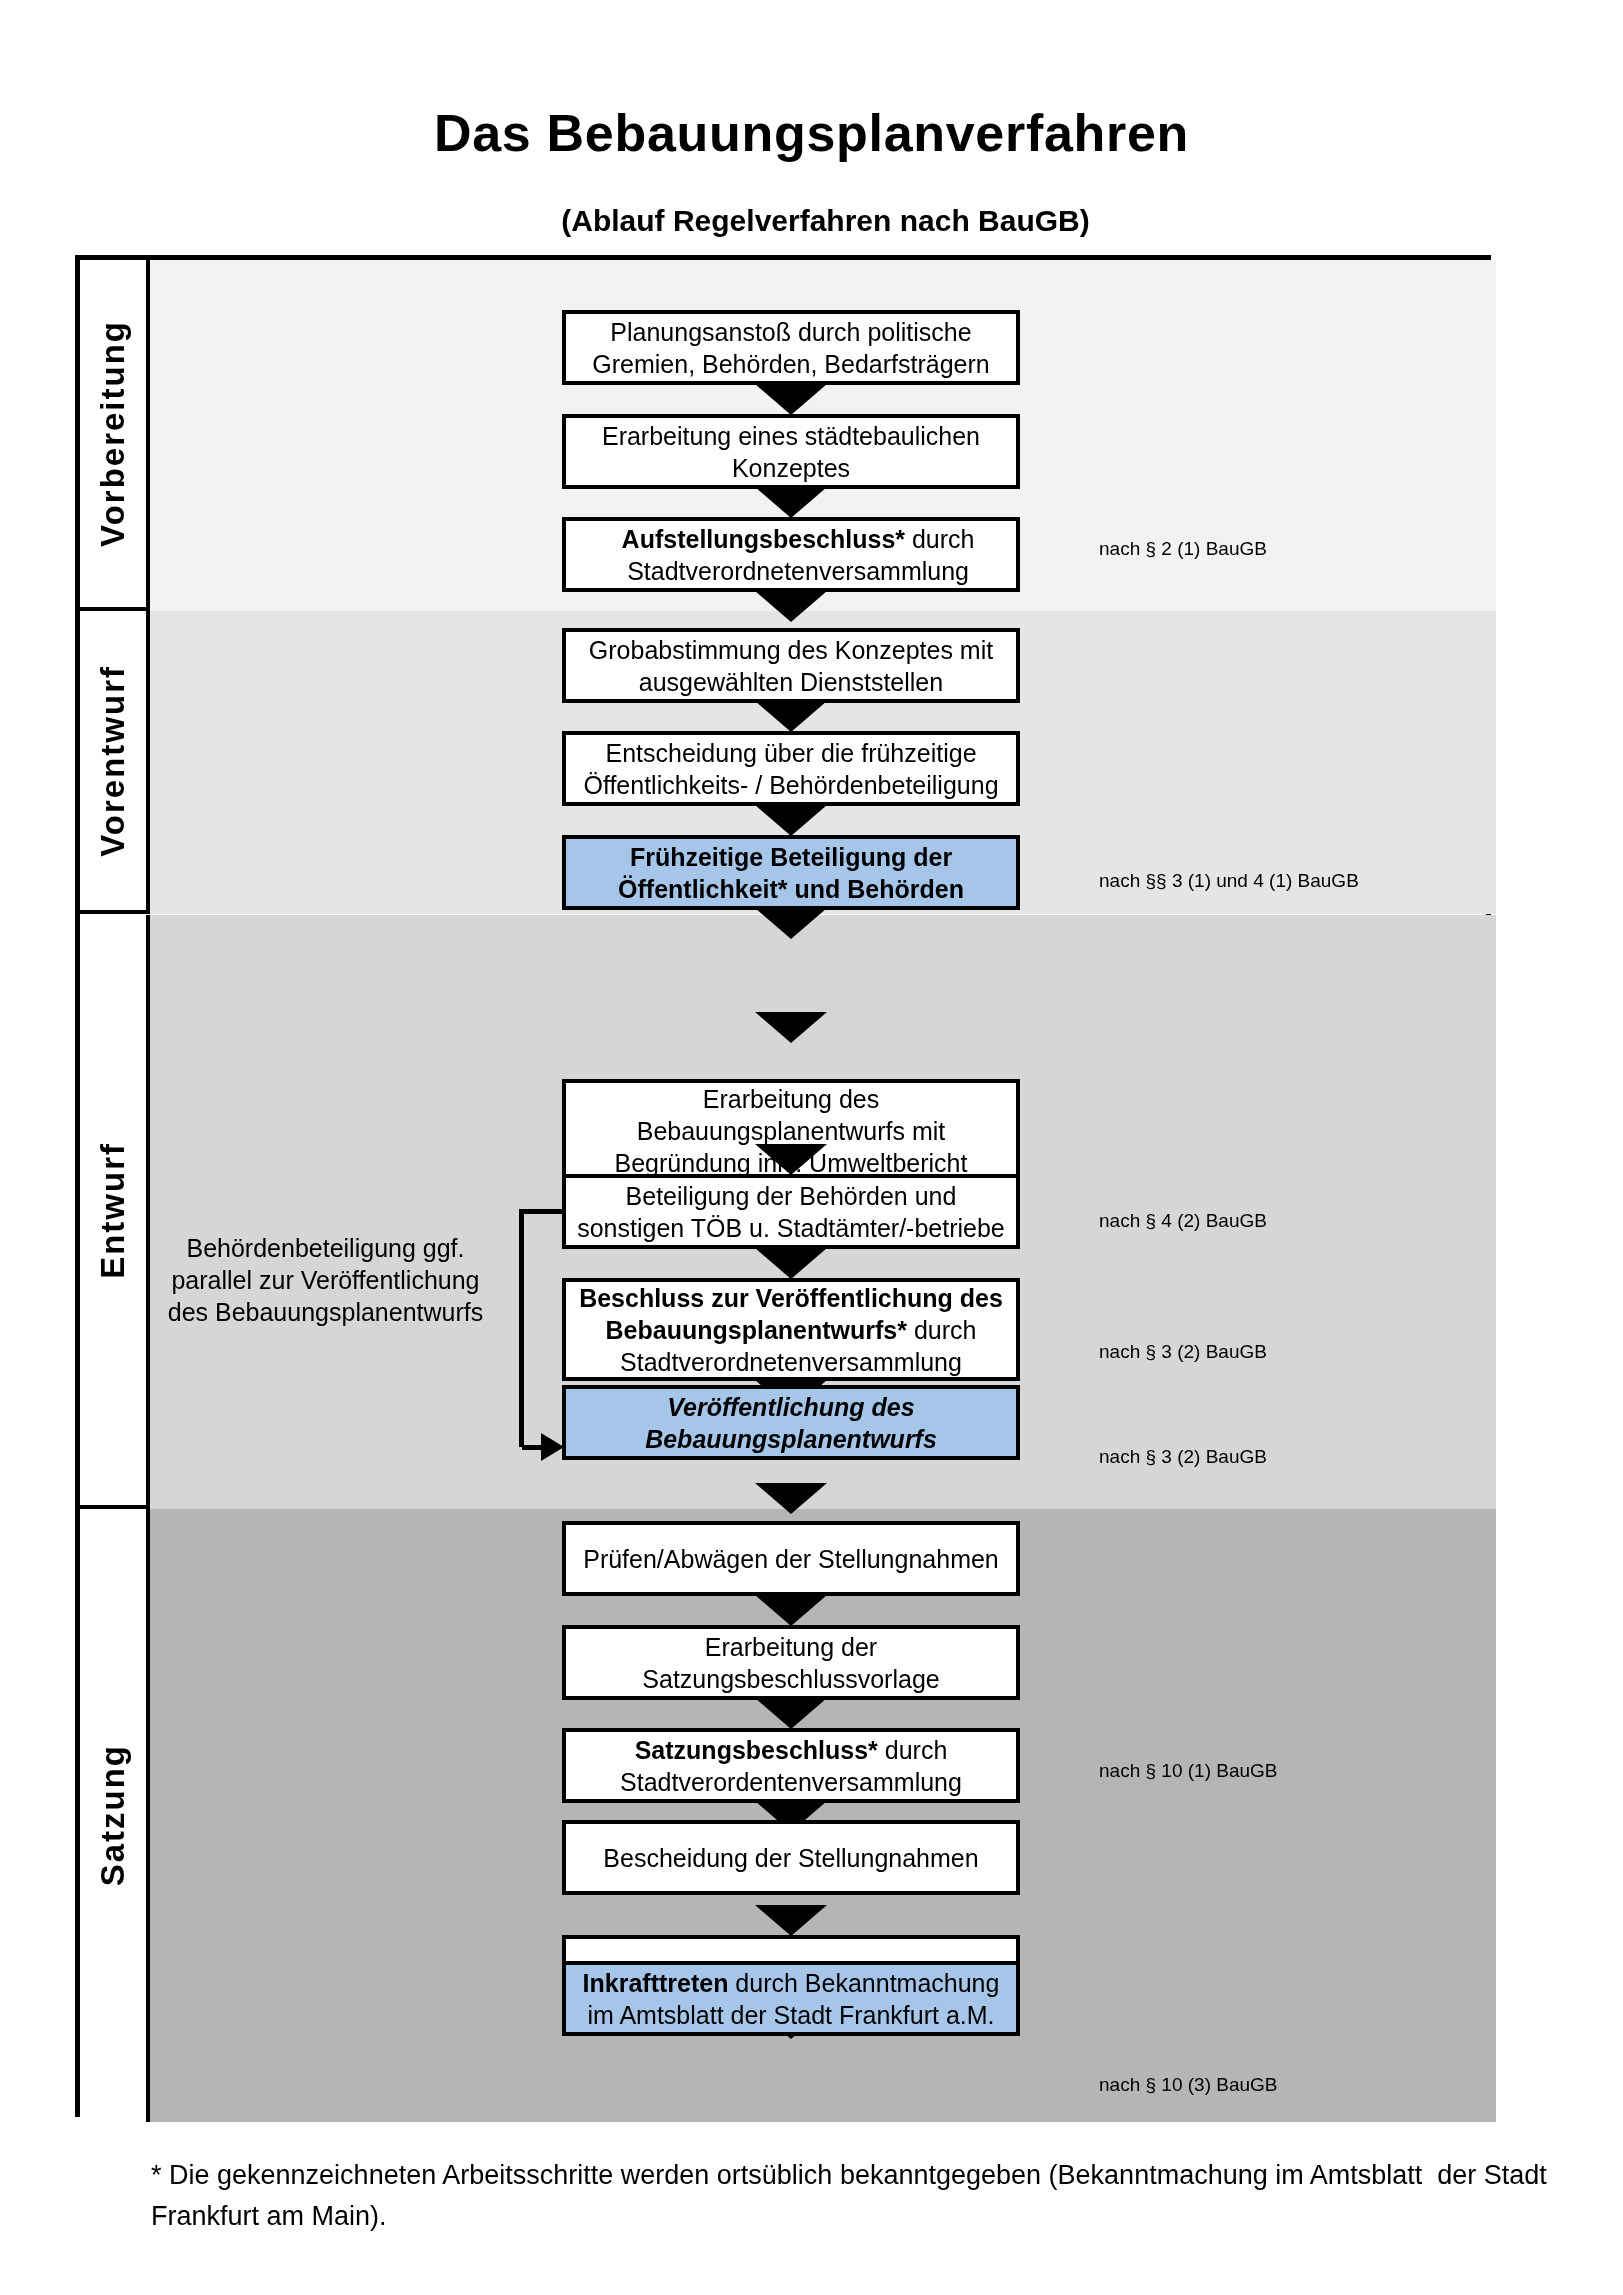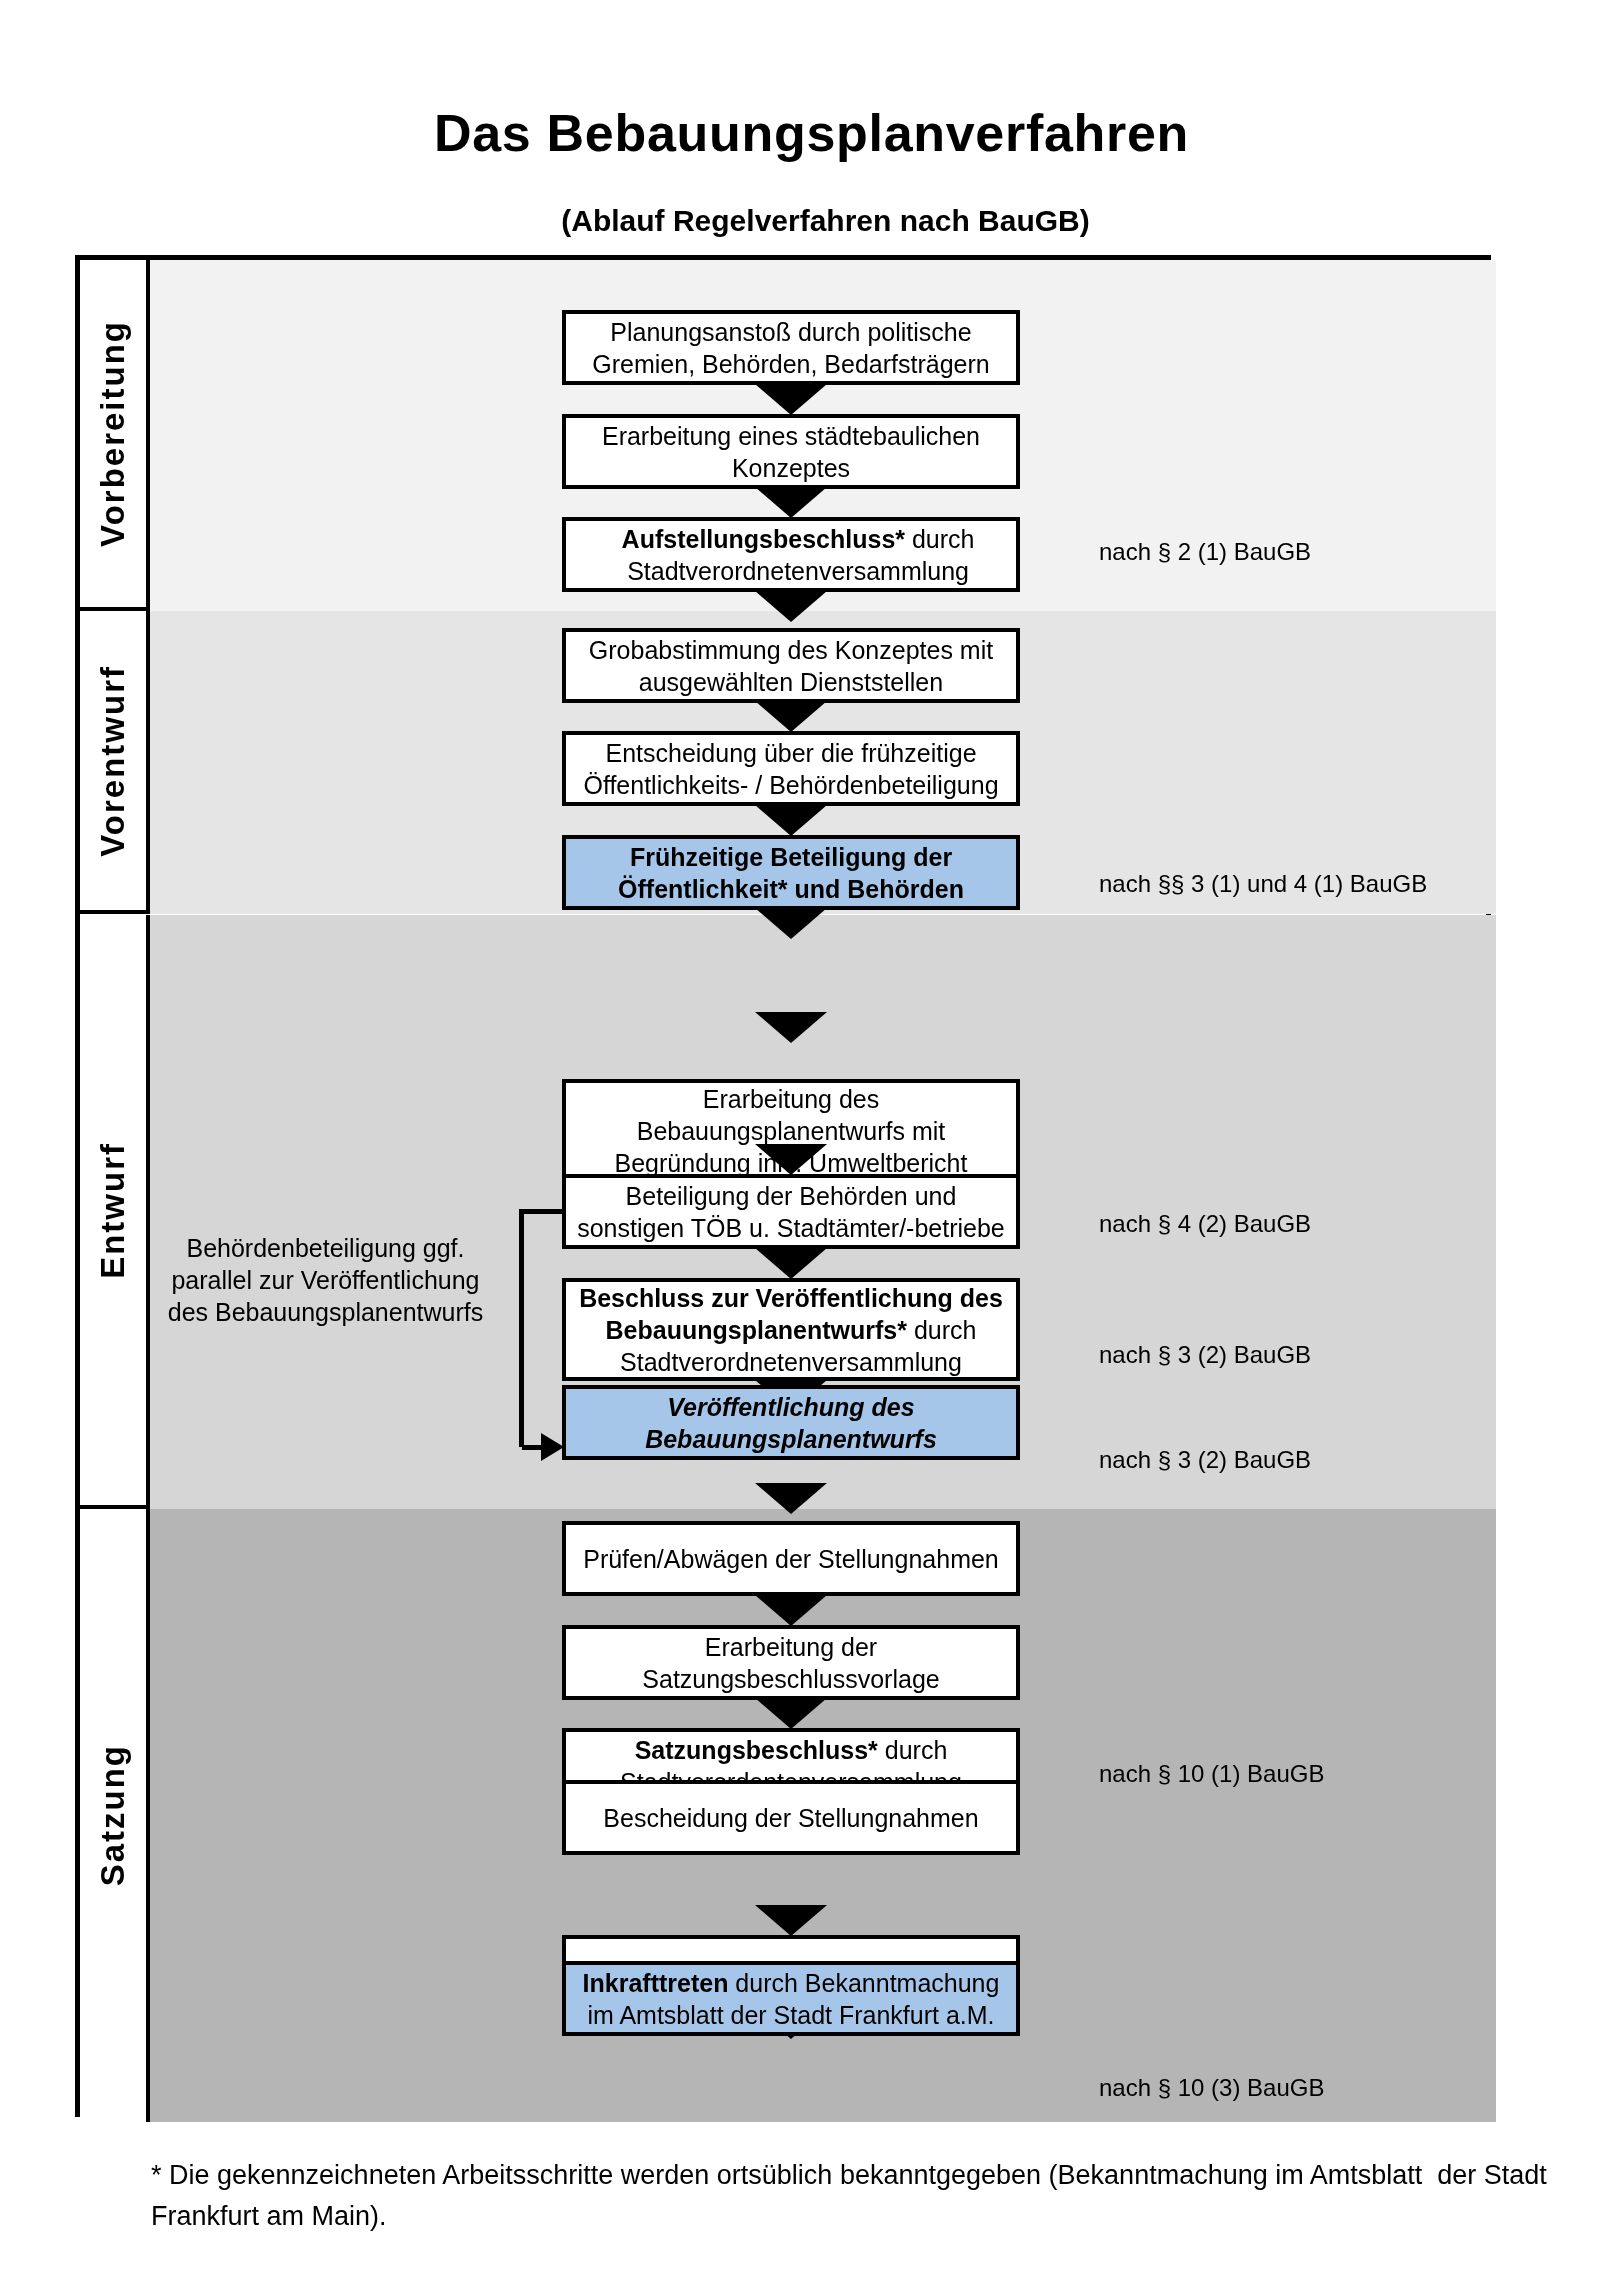--- a/index.html
+++ b/index.html
@@ -60,21 +60,21 @@
   .box.blue { background:var(--highlight); }
   .box b { font-weight:bold; }
   
   .arrow-down {
     position:absolute; left:675px; width:0; height:0;
     border-left:36px solid transparent; border-right:36px solid transparent;
     border-top:31px solid #000;
   }
   
   .annotation {
-    position:absolute; left:1019px; font-size:24px; white-space:nowrap;
+    position:absolute; left:1019px; font-size:19px; white-space:nowrap;
   }
   
   .side-note {
     position:absolute; left:85px; top:973px; width:321px;
     text-align:center; font-size:25px; line-height:1.27;
   }
   
   .conn { position:absolute; background:#000; }
   .conn-stub { left:442px; top:949px; width:41px; height:5.2px; }
   .conn-v    { left:439px; top:949px; width:5.2px;  height:238px; }
@@ -170,21 +170,21 @@
   </div>
   <div class="arrow-down" style="top:1335px;"></div>
   <div class="box" style="top:1365px;height:75px;">
     <div><b></b><span>Erarbeitung der Satzungsbeschlussvorlage</span></div>
   </div>
   <div class="arrow-down" style="top:1438px;"></div>
   <div class="box" style="top:1468px;height:75px;">
     <div><b>Satzungsbeschluss*</b><span> durch Stadtverordentenversammlung</span></div>
   </div>
   <div class="arrow-down" style="top:1541px;"></div>
-  <div class="box" style="top:1520px;height:75px;justify-content:center;">
+  <div class="box" style="top:1560px;height:75px;justify-content:center;">
     <div><b></b><span>Bescheidung der Stellungnahmen</span></div>
   </div>
   <div class="arrow-down" style="top:1645px;"></div>
   <div class="box" style="top:1675px;height:75px;">
     <div><b></b><span>ggf. Genehmigungsverfahren</span></div>
   </div>
   <div class="arrow-down" style="top:1748px;"></div>
   <div class="box blue" style="top:1701px;height:75px;">
     <div><b>Inkrafttreten</b><span> durch Bekanntmachung im Amtsblatt der Stadt Frankfurt a.M.</span></div>
   </div>

